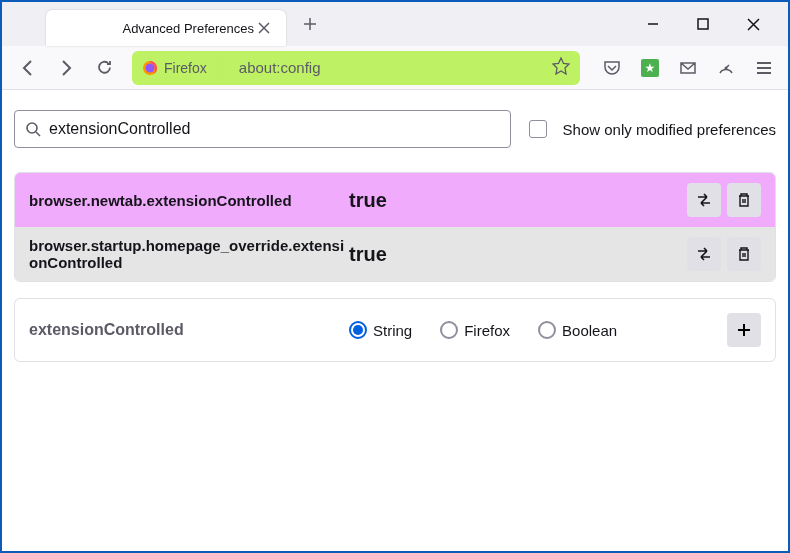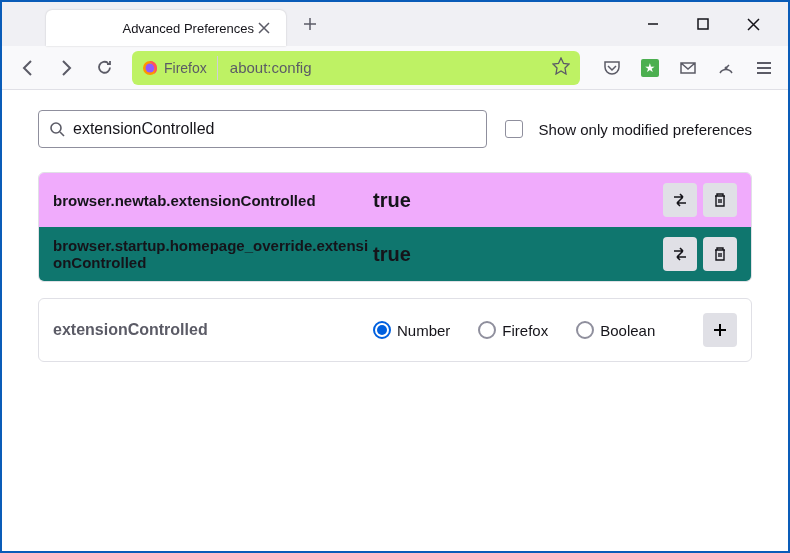--- a/index.html
+++ b/index.html
@@ -12,37 +12,37 @@
     .newtab-btn { width: 32px; height: 32px; margin-left: 8px; display: flex; align-items: center; justify-content: center; color: #5b5b66; }
     .window-controls { margin-left: auto; display: flex; gap: 20px; padding-right: 20px; }
     .window-btn { width: 30px; height: 30px; display: flex; align-items: center; justify-content: center; color: #15141a; }
     
     .toolbar { height: 44px; background: #f9f9fb; display: flex; align-items: center; padding: 0 10px; gap: 6px; border-bottom: 1px solid #e0e0e6; }
     .nav-btn { width: 32px; height: 32px; display: flex; align-items: center; justify-content: center; color: #5b5b66; border-radius: 4px; }
     .urlbar { flex: 1; height: 34px; background: #bef264; border-radius: 6px; display: flex; align-items: center; padding: 0 10px; margin: 0 6px; }
     .urlbar-identity { display: flex; align-items: center; gap: 6px; padding-right: 10px; border-right: 1px solid #cfcfd8; height: 24px; }
     .ff-icon { width: 16px; height: 16px; }
     .identity-label { font-size: 14px; color: #5b5b66; }
-    .url-text { font-size: 15px; color: #5b5b66; margin-left: 12px; flex: 1; }
+    .url-text { font-size: 15px; color: #5b5b66; margin-left: 21px; flex: 1; }
     .star-btn { color: #5b5b66; }
     .toolbar-icons { display: flex; gap: 10px; padding-left: 6px; align-items: center; }
     .toolbar-icon { width: 28px; height: 28px; display: flex; align-items: center; justify-content: center; color: #5b5b66; }
     
-    .content { padding: 20px 36px; }
+    .content { padding: 20px 12px; }
     .search-row { display: flex; align-items: center; gap: 18px; margin-bottom: 24px; }
     .search-box { flex: 1; height: 38px; border: 1px solid #8f8f9d; border-radius: 4px; display: flex; align-items: center; padding: 0 10px; background: #fff; }
     .search-input { flex: 1; border: none; outline: none; font-size: 16px; color: #15141a; background: transparent; }
     .checkbox-wrap { display: flex; align-items: center; gap: 16px; }
     .checkbox { width: 18px; height: 18px; border: 1px solid #8f8f9d; border-radius: 3px; }
     .checkbox-label { font-size: 15px; color: #15141a; }
     
     .pref-list { border: 1px solid #e0e0e6; border-radius: 6px; overflow: hidden; }
     .pref-row { display: flex; align-items: center; padding: 10px 14px; min-height: 48px; }
     .pref-row.odd { background: #f0abfc; }
-    .pref-row.even { background: #0f766e; }
+    .pref-row.even { background: #e5e5e5; }
     .pref-name { font-size: 15px; font-weight: 700; color: #15141a; width: 320px; word-break: break-word; }
     .pref-value { font-size: 20px; font-weight: 700; color: #15141a; flex: 1; }
     .pref-actions { display: flex; gap: 6px; }
     .pref-btn { width: 34px; height: 34px; background: #e0e0e6; border-radius: 4px; display: flex; align-items: center; justify-content: center; color: #15141a; }
     
     .add-row { display: flex; align-items: center; padding: 14px; border: 1px solid #e0e0e6; border-radius: 6px; margin-top: 16px; }
     .add-name { font-size: 16px; font-weight: 700; color: #5b5b66; width: 320px; }
     .radio-group { display: flex; gap: 28px; flex: 1; }
     .radio-opt { display: flex; align-items: center; gap: 6px; }
     .radio { width: 18px; height: 18px; border: 2px solid #8f8f9d; border-radius: 50%; display: flex; align-items: center; justify-content: center; }
@@ -195,21 +195,21 @@
           </div>
       </div>
     </div>
   </div>
 
   <div class="add-row">
     <div class="add-name">extensionControlled</div>
     <div class="radio-group">
       <label class="radio-opt">
           <span class="radio checked"></span>
-          <span class="radio-label">Number</span>
+          <span class="radio-label">String</span>
         </label>
       <label class="radio-opt">
           <span class="radio"></span>
           <span class="radio-label">Firefox</span>
         </label>
       <label class="radio-opt">
           <span class="radio"></span>
           <span class="radio-label">Boolean</span>
         </label>
     </div>

